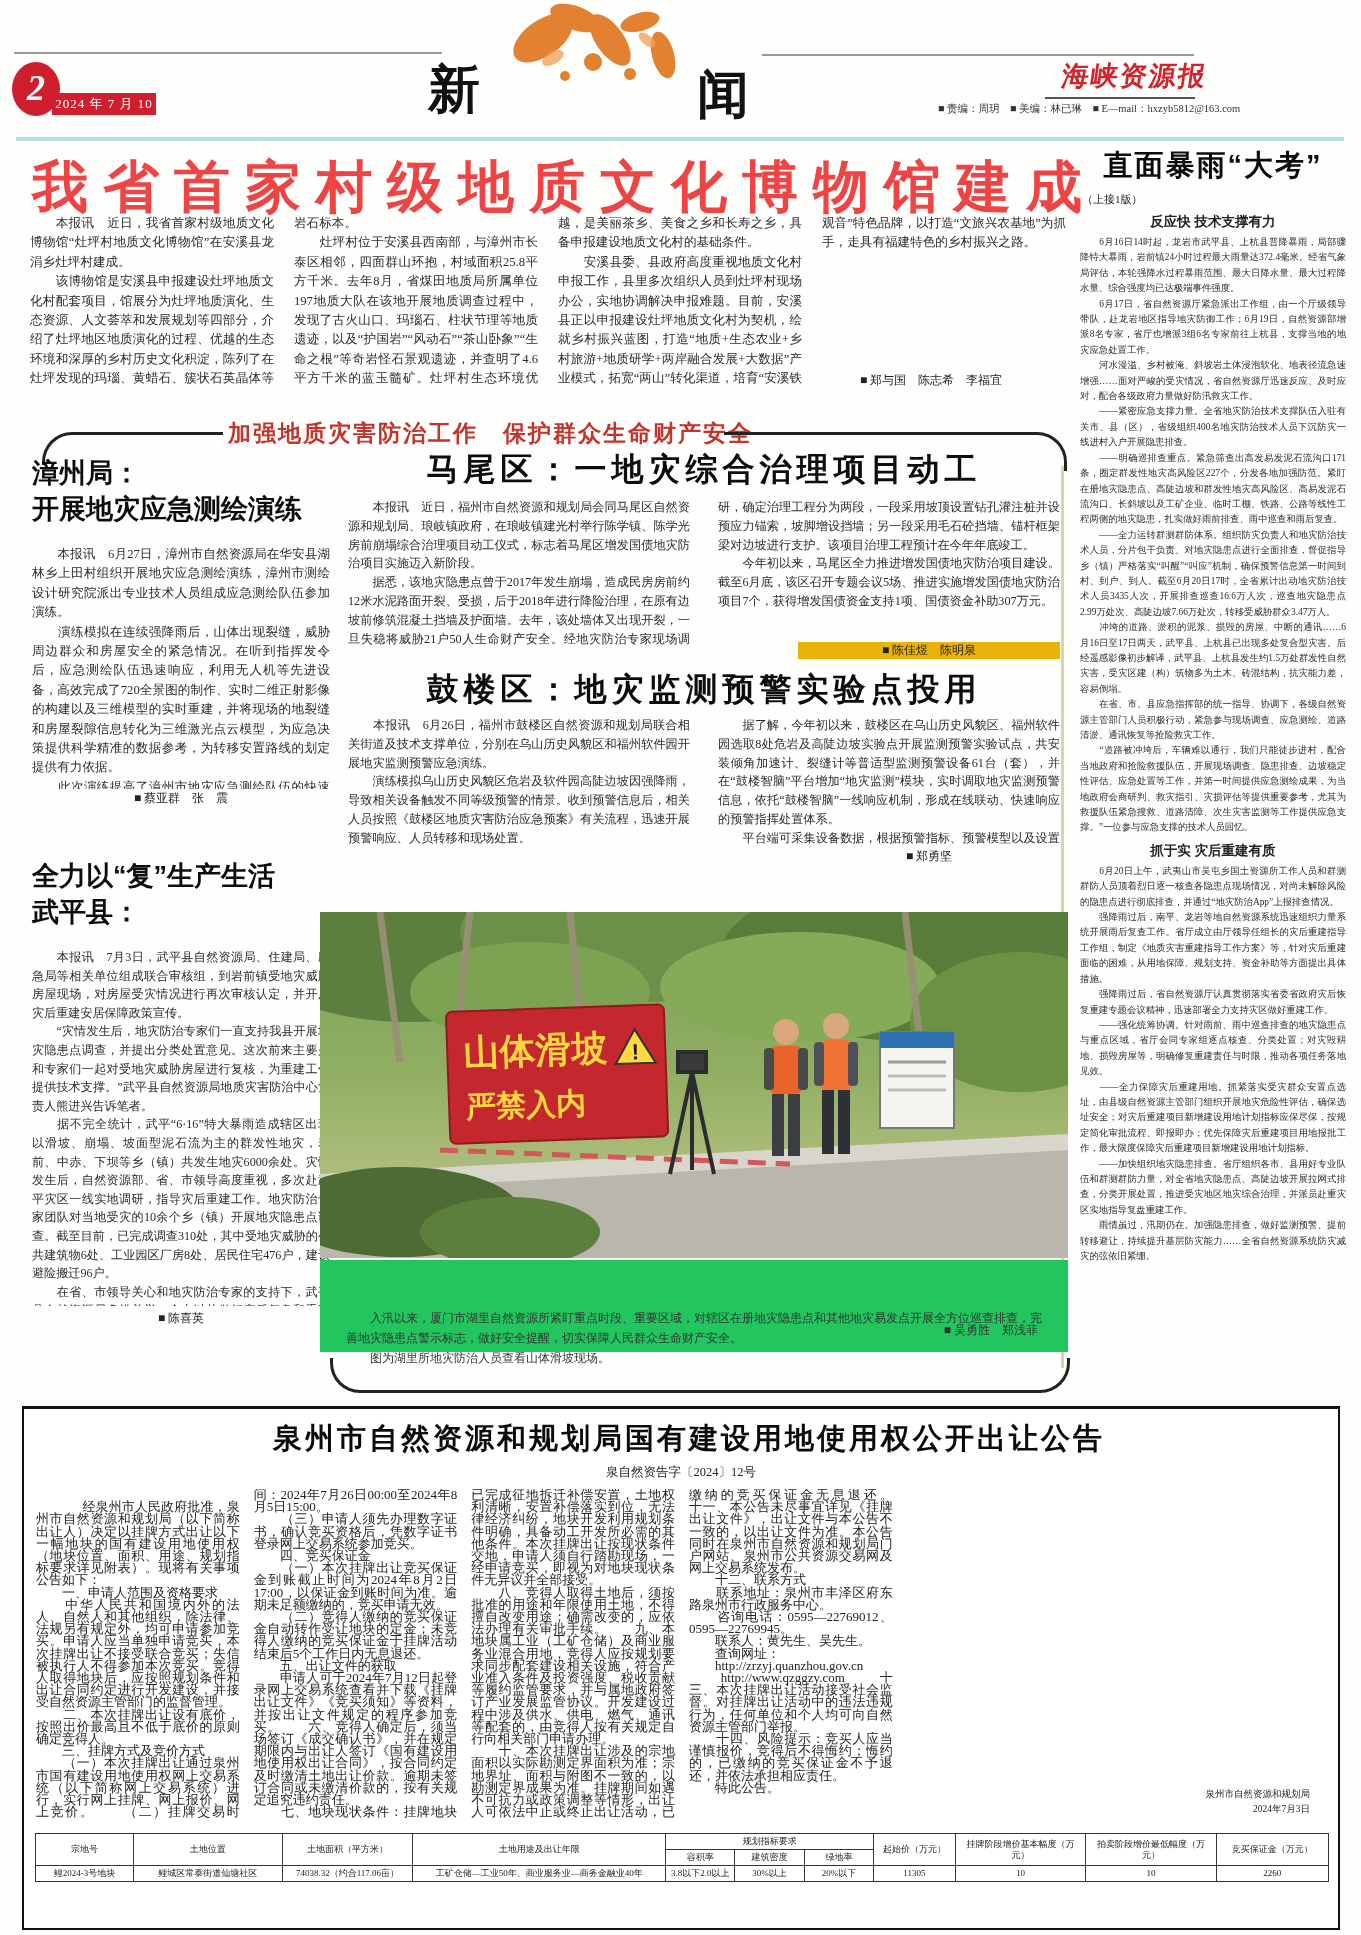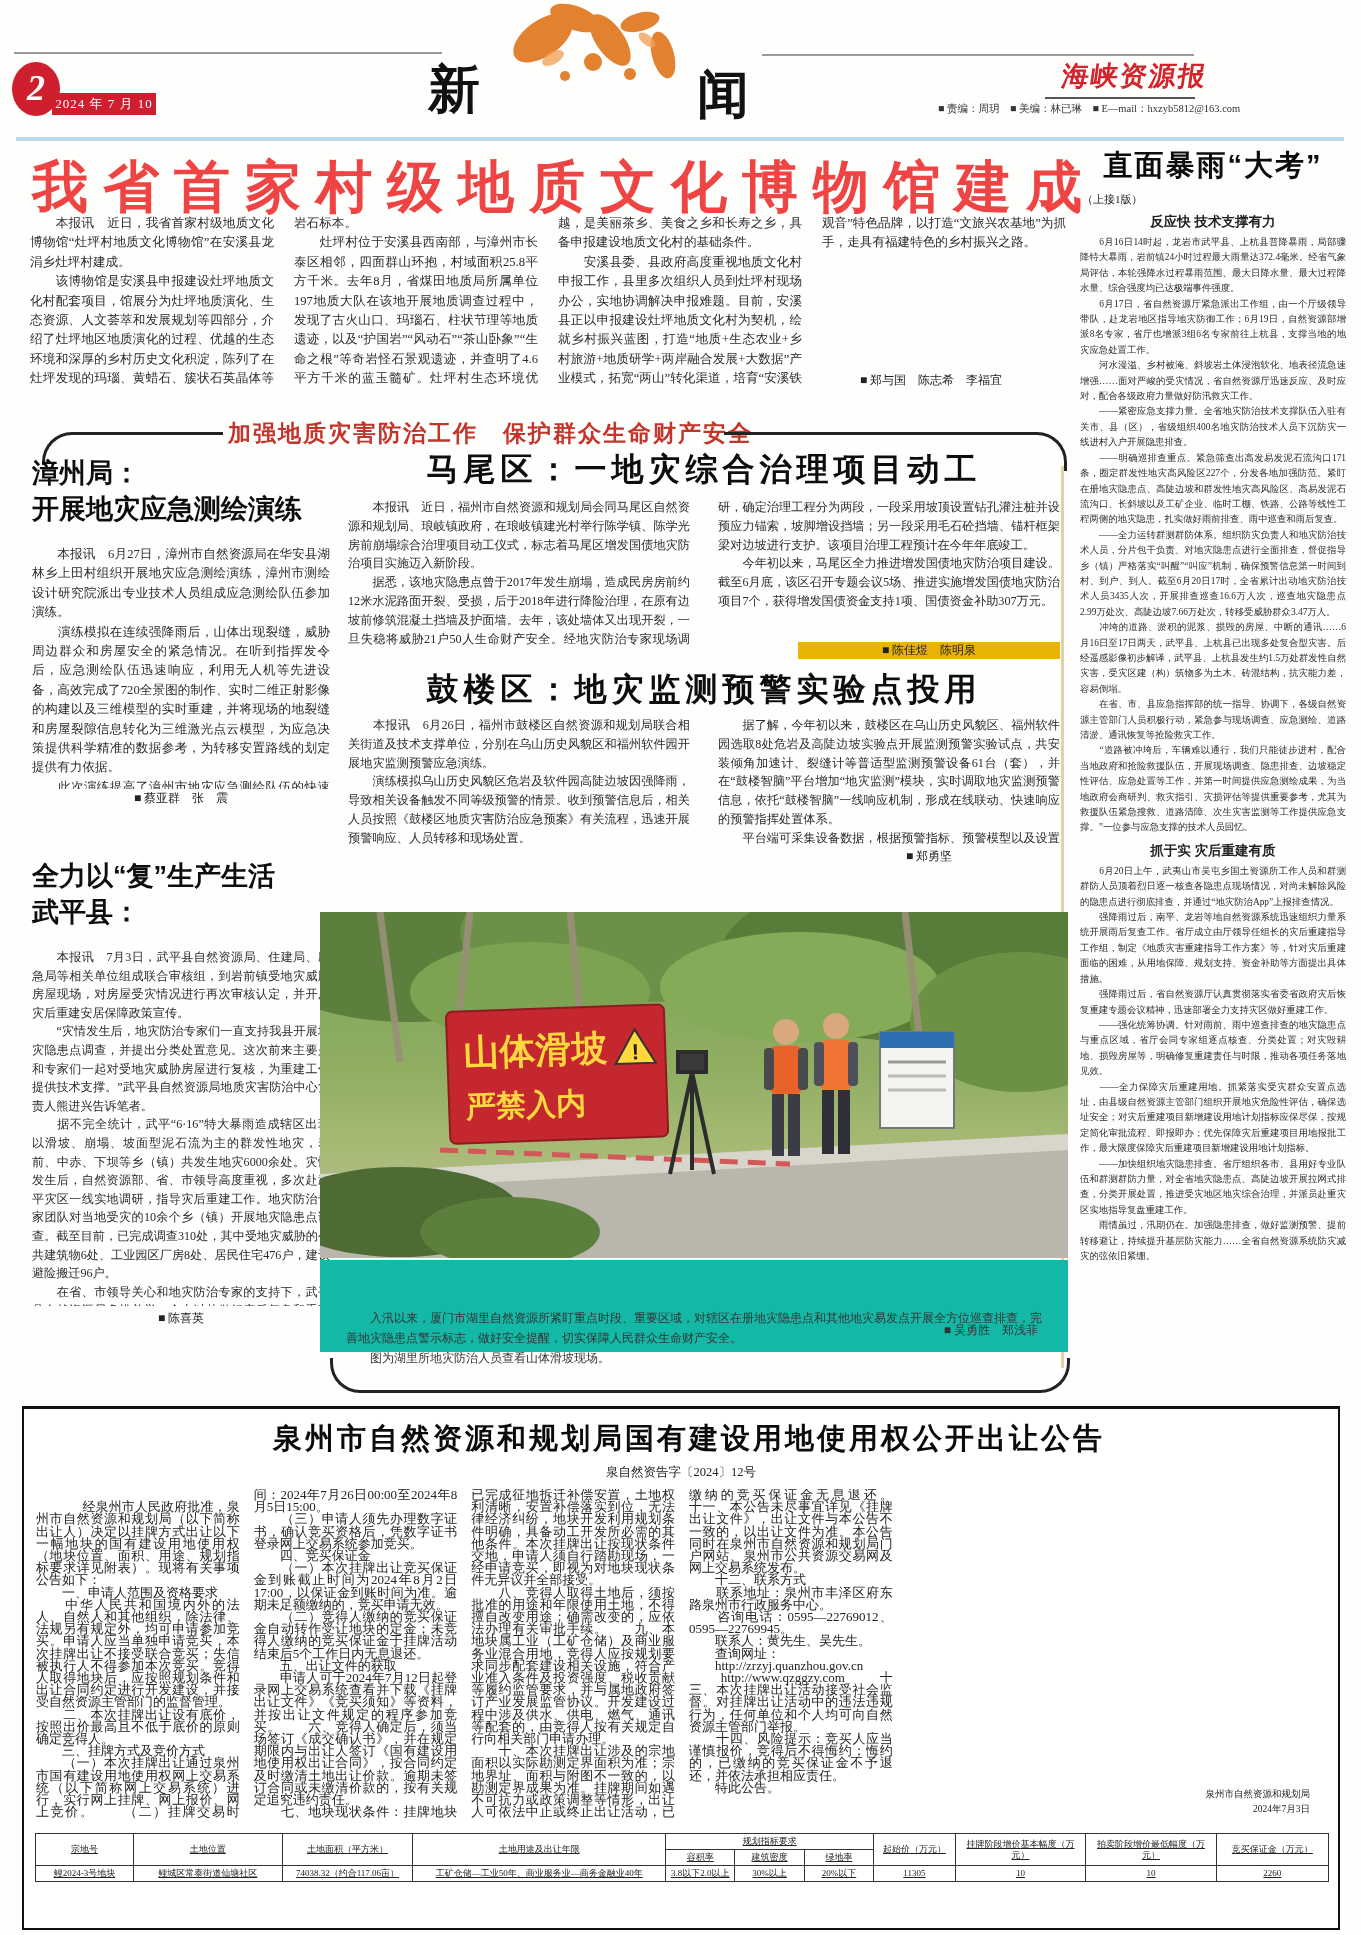--- a/index.html
+++ b/index.html
@@ -26,33 +26,33 @@
   .tan{border-color:#dcd3a8;}
   .h2col{font:bold 27px "Liberation Sans",sans-serif;color:#0d0d0d;line-height:36px;}
   .h2mid{font:bold 32px "Liberation Sans",sans-serif;color:#0d0d0d;text-align:center;letter-spacing:5px;white-space:nowrap;}
   
   .r-title{font:bold 29px "Liberation Sans",sans-serif;text-align:center;letter-spacing:2px;color:#0c0c0c;}
   .r-note{font-size:11px;margin:6px 0 2px 2px;}
   .r-sub{font:bold 13.5px "Liberation Sans",sans-serif;text-align:center;margin:6px 0 4px 0;}
   .r-body{font-size:9.4px;line-height:15.4px;text-align:justify;white-space:pre-wrap;color:#2a2a2a;}
   
   .photo{overflow:hidden;background:linear-gradient(180deg,#7da05a 0%,#8fae62 45%,#a9bb77 70%,#b9b9a8 100%);}
-  .caption-box{background:#14b8a6;font-size:12px;line-height:20px;color:#333;text-align:justify;
+  .caption-box{background:#22c55e;font-size:12px;line-height:20px;color:#333;text-align:justify;
                white-space:pre-wrap;padding:8px 26px 4px 26px;box-sizing:border-box;}
   .caption-byline{font-size:12px;text-align:right;color:#333;}
   
   .announce{border:2px solid #111;border-top-width:3px;background:#fff;box-sizing:border-box;}
   .a-title{font:bold 29px "Liberation Sans",sans-serif;text-align:center;letter-spacing:3px;color:#0b0b0b;}
   .a-doc{font-size:12.5px;text-align:center;}
   .a-cols{column-count:6;column-gap:14px;column-fill:auto;font-size:13px;line-height:12.2px;
           text-align:justify;white-space:pre-wrap;color:#222;overflow:hidden;}
   .a-sign{font-size:9.5px;text-align:right;line-height:15px;background:#fff;}
   table.lots{border-collapse:collapse;width:1294px;font-size:9px;table-layout:fixed;}
   table.lots th,table.lots td{border:1px solid #333;text-align:center;padding:2px 2px;
-        font-weight:normal;overflow:hidden;line-height:11px;text-decoration:underline;}
+        font-weight:normal;overflow:hidden;line-height:11px;}
 </style>
 </head>
 <body>
 
 <div class="page">
 
   <div class="abs topline" style="left:14px;top:52px;width:428px;"></div>
   <div class="abs topline" style="left:762px;top:54px;width:432px;"></div>
 
   <div class="abs pagenum" style="left:12px;top:62px;">

